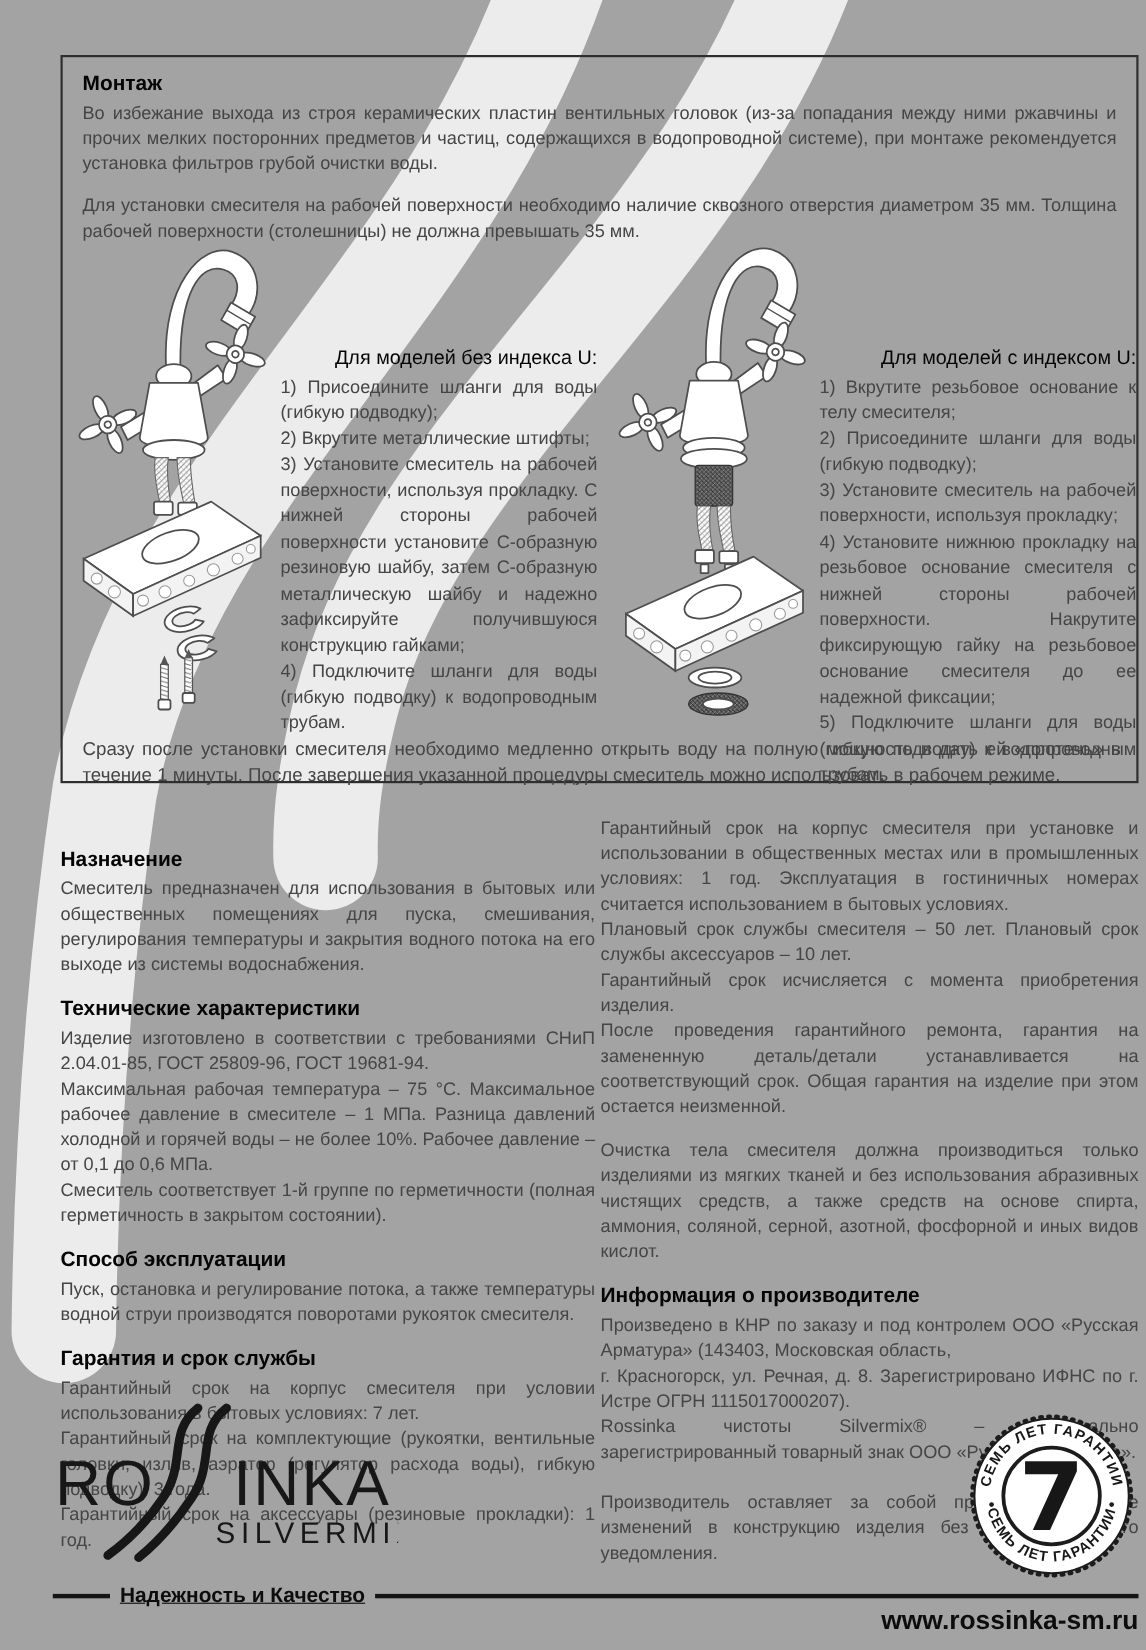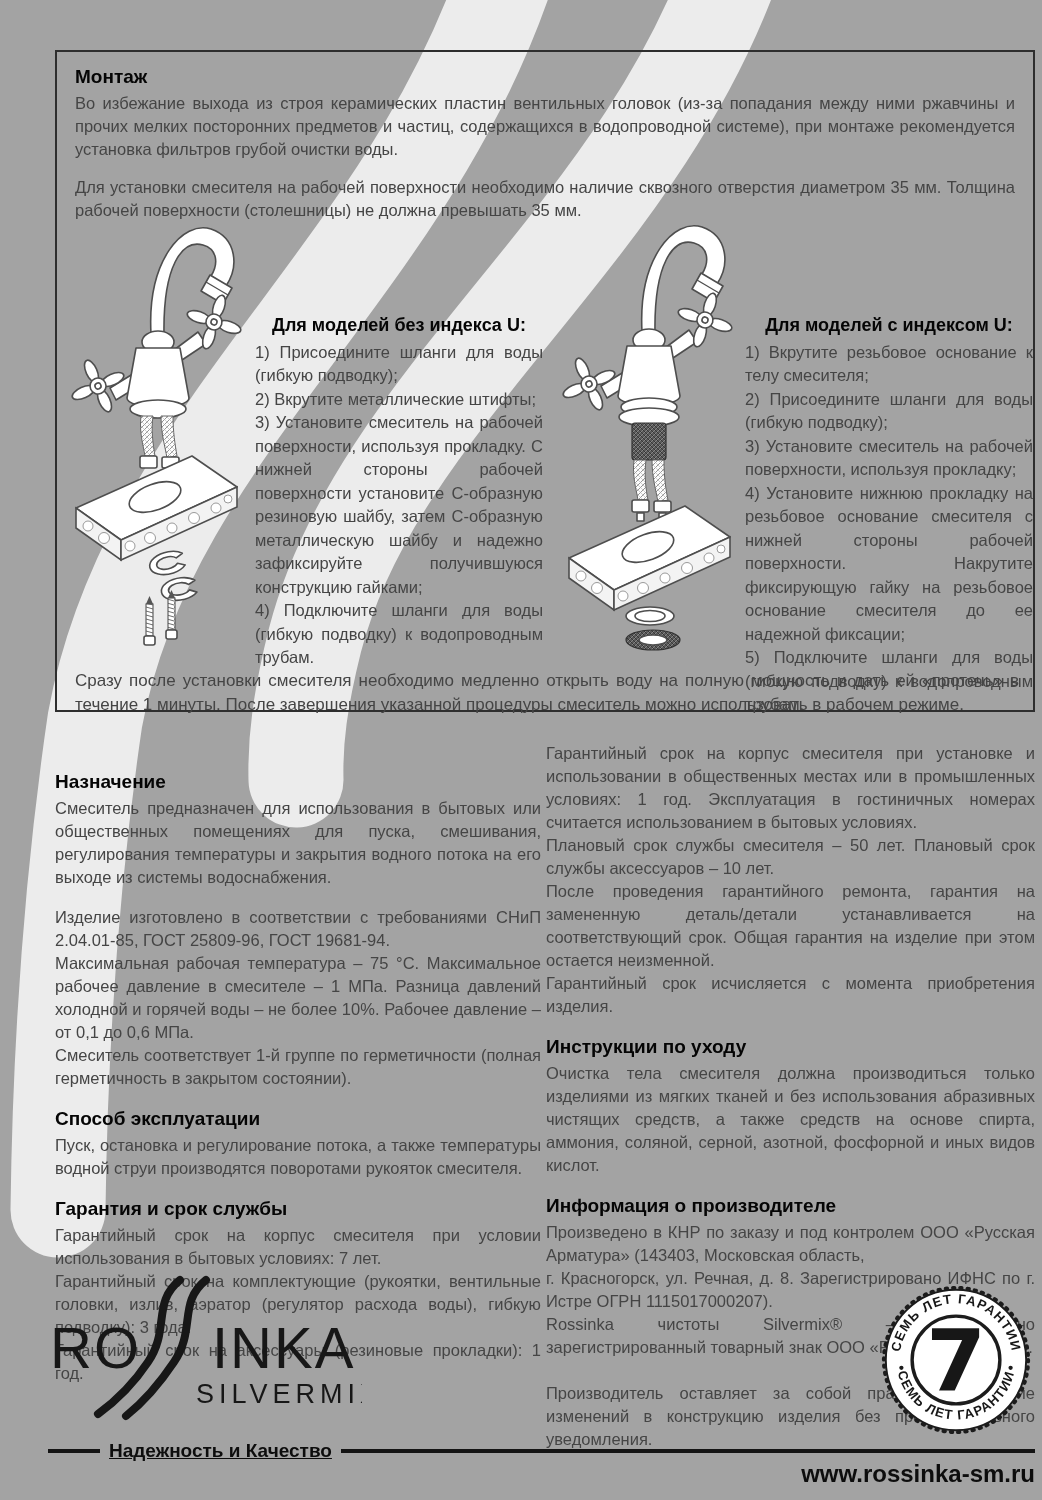--- a/index.html
+++ b/index.html
@@ -12,21 +12,21 @@
   .mbox{position:absolute;left:55px;top:50px;width:980px;height:662px;border:2px solid #2e2e2e;
         box-sizing:border-box;padding:14px 18px;}
   .h-main{font-size:19px;font-weight:bold;color:#050505;margin:0 0 4px 0;}
   .body-p{font-size:16.5px;line-height:23px;text-align:justify;margin:0 0 15px 0;}
   .diag{position:absolute;width:192px;height:452px;}
   .diag-l{left:5px;top:150px;}
   .diag-r{left:496px;top:148px;}
   .instr{position:absolute;width:288px;font-size:16.5px;line-height:23.5px;text-align:justify;}
   .instr-l{left:198px;top:262px;}
   .instr-r{left:688px;top:262px;}
-  .h-instr{font-size:18px;font-weight:bold;color:#050505;margin:0 0 3px 0;text-align:center;}
+  .h-instr{font-size:18px;font-weight:normal;color:#050505;margin:0 0 3px 0;text-align:right;}
   .step{margin:0;}
   .mbox-footer{position:absolute;left:18px;top:600px;width:944px;font-size:17px;line-height:24px;text-align:justify;}
 
   
   .col{position:absolute;top:742px;font-size:16.5px;line-height:23px;text-align:justify;}
   .col-l{left:55px;width:486px;margin-top:28px;}
   .col-r{left:546px;width:489px;}
   .h-sec{font-size:19px;font-weight:bold;color:#050505;margin:0 0 4px 0;text-align:left;}
   .sec{margin-bottom:17px;}
   .p0{margin:0;}
@@ -223,45 +223,45 @@
 
       <p class="mbox-footer">Сразу после установки смесителя необходимо медленно открыть воду на полную мощность и дать ей «протечь» в течение 1 минуты. После завершения указанной процедуры смеситель можно использовать в рабочем режиме.</p>
     </div>
 
     <div class="col col-l">
       <div class="sec">
         <div class="h-sec">Назначение</div>
         <p class="p0">Смеситель предназначен для использования в бытовых или общественных помещениях для пуска, смешивания, регулирования температуры и закрытия водного потока на его выходе из системы водоснабжения.</p>
       </div>
       <div class="sec">
+        <div class="h-sec">Технические характеристики</div>
         <p class="p0">Изделие изготовлено в соответствии с требованиями СНиП 2.04.01-85, ГОСТ 25809-96, ГОСТ 19681-94.</p>
         <p class="p0">Максимальная рабочая температура – 75 °С. Максимальное рабочее давление в смесителе – 1 МПа. Разница давлений холодной и горячей воды – не более 10%. Рабочее давление – от 0,1 до 0,6 МПа.</p>
         <p class="p0">Смеситель соответствует 1-й группе по герметичности (полная герметичность в закрытом состоянии).</p>
       </div>
       <div class="sec">
         <div class="h-sec">Способ эксплуатации</div>
         <p class="p0">Пуск, остановка и регулирование потока, а также температуры водной струи производятся поворотами рукояток смесителя.</p>
       </div>
       <div class="sec">
         <div class="h-sec">Гарантия и срок службы</div>
         <p class="p0">Гарантийный срок на корпус смесителя при условии использования в бытовых условиях: 7 лет.</p>
         <p class="p0">Гарантийный срок на комплектующие (рукоятки, вентильные головки, излив, аэратор (регулятор расхода воды), гибкую подводку): 3 года.</p>
         <p class="p0">Гарантийный срок на аксессуары (резиновые прокладки): 1 год.</p>
       </div>
     </div>
 
     <div class="col col-r">
       <div class="sec">
         <p class="p0">Гарантийный срок на корпус смесителя при установке и использовании в общественных местах или в промышленных условиях: 1 год. Эксплуатация в гостиничных номерах считается использованием в бытовых условиях.</p>
         <p class="p0">Плановый срок службы смесителя – 50 лет. Плановый срок службы аксессуаров – 10 лет.</p>
+        <p class="p0">Гарантийный срок исчисляется с момента приобретения изделия.</p>
         <p class="p0">После проведения гарантийного ремонта, гарантия на замененную деталь/детали устанавливается на соответствующий срок. Общая гарантия на изделие при этом остается неизменной.</p>
-        <p class="p0">Гарантийный срок исчисляется с момента приобретения изделия.</p>
-      </div>
-      <div class="sec">
-        <div class="h-sec">Инструкции по уходу</div>
+      </div>
+      <div class="sec">
         <p class="p0">Очистка тела смесителя должна производиться только изделиями из мягких тканей и без использования абразивных чистящих средств, а также средств на основе спирта, аммония, соляной, серной, азотной, фосфорной и иных видов кислот.</p>
       </div>
       <div class="sec">
         <div class="h-sec">Информация о производителе</div>
         <p class="p0">Произведено в КНР по заказу и под контролем ООО «Русская Арматура» (143403, Московская область,</p>
         <p class="p0">г. Красногорск, ул. Речная, д. 8. Зарегистрировано ИФНС по г. Истре ОГРН 1115017000207).</p>
         <p class="p0">Rossinka чистоты Silvermix® – официально зарегистрированный товарный знак ООО «Русская Арматура».</p>
         <p class="p0 gap-top">Производитель оставляет за собой право на внесение изменений в конструкцию изделия без предварительного уведомления.</p>
       </div>
     </div>

